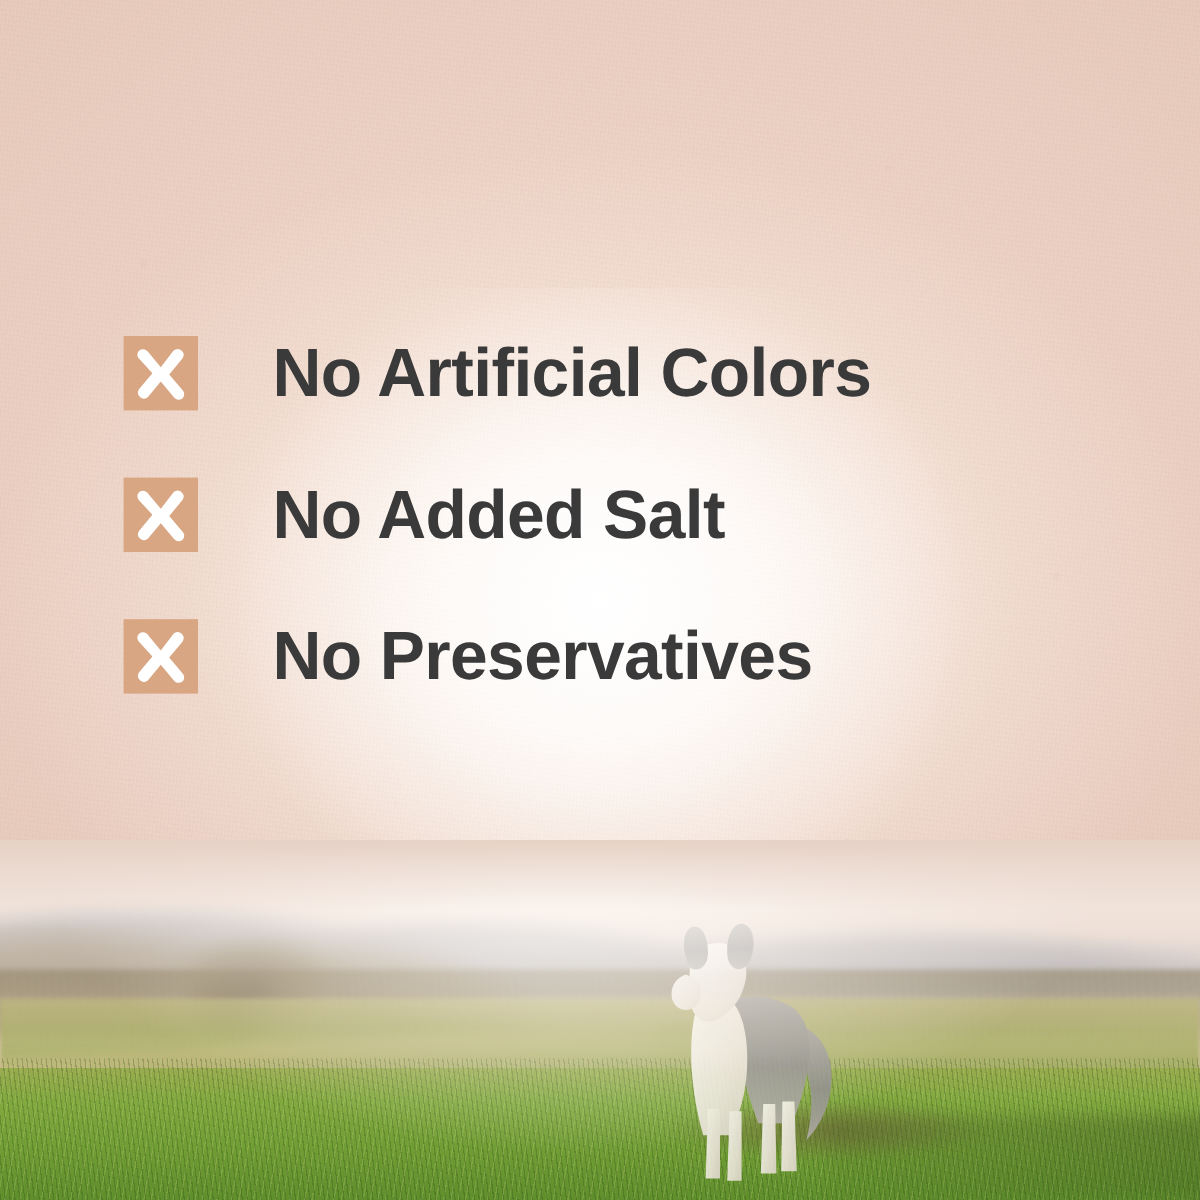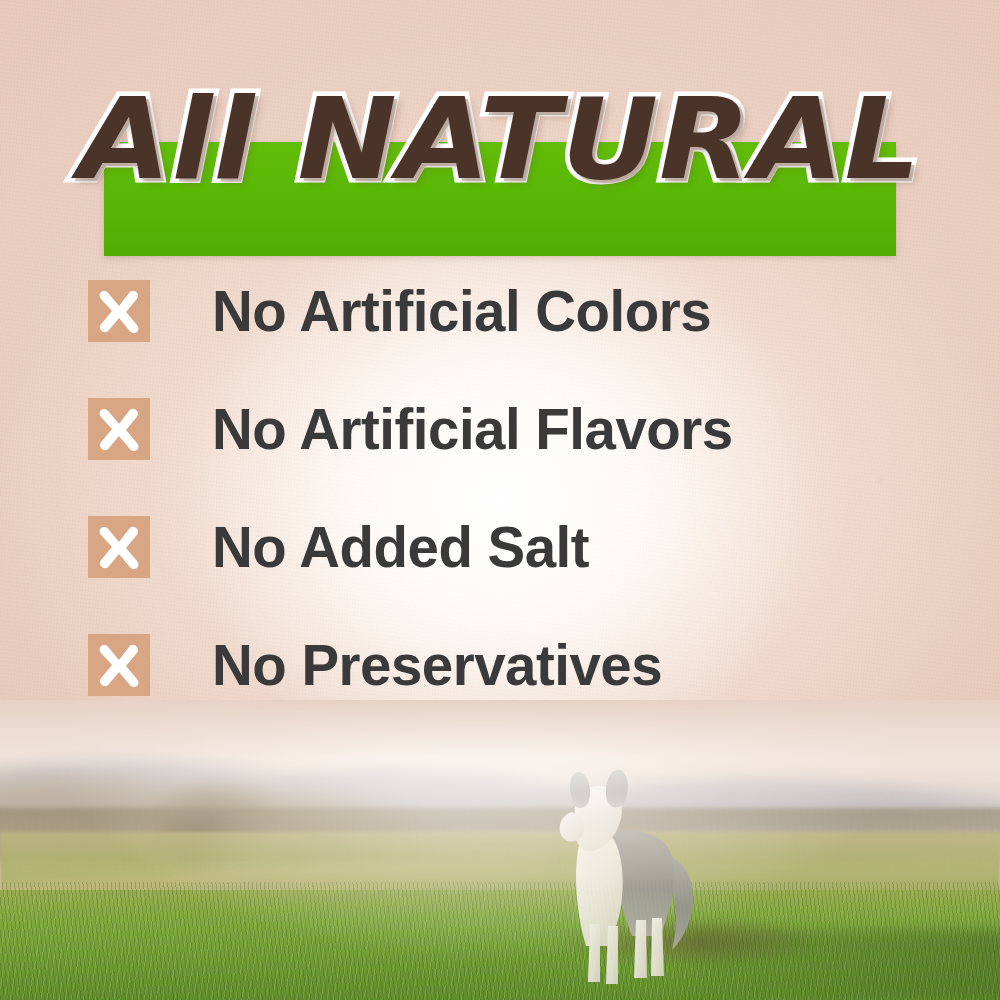--- a/index.html
+++ b/index.html
@@ -81,21 +81,21 @@
       3px 3px 0 rgba(120,80,60,0.30),
       5px 5px 7px rgba(100,65,48,0.26);
     transform: scaleX(1.06);
     transform-origin: 50% 50%;
     white-space: nowrap;
   }
 
   
   .features {
     position: absolute;
-    left: 88px;
+    left: 103px;
     top: 252px;
     width: 830px;
   }
   .feature-row {
     position: relative;
     height: 118px;
     display: flex;
     align-items: center;
   }
   .check-box {
@@ -248,44 +248,32 @@
 </style>
 </head>
 <body>
 
 <div id="poster">
 
   <div class="bg-base"></div>
   <div class="bg-grain"></div>
   <div class="bg-flare"></div>
 
-  <div class="banner-wrap">
-    <div class="green-band"></div>
-    <div class="headline">All NATURAL</div>
-  </div>
 
   <div class="features">
 
     <div class="feature-row">
       <div class="check-box">
         <svg viewBox="0 0 62 62" aria-hidden="true">
           <path d="M13 12 C16 10 19 11 21 14 L31 26 L41 13 C43 10 47 10 49 13 C51 15 50 18 48 20 L38 32 L49 45 C51 47 51 50 49 52 C46 54 43 53 41 50 L31 38 L21 50 C19 53 15 53 13 50 C11 48 12 45 14 43 L24 31 L13 19 C11 17 11 14 13 12 Z" fill="#ffffff"></path>
         </svg>
       </div>
       <div class="feature-label">No Artificial Colors</div>
     </div>
 
-    <div class="feature-row">
-      <div class="check-box">
-        <svg viewBox="0 0 62 62" aria-hidden="true">
-          <path d="M13 12 C16 10 19 11 21 14 L31 26 L41 13 C43 10 47 10 49 13 C51 15 50 18 48 20 L38 32 L49 45 C51 47 51 50 49 52 C46 54 43 53 41 50 L31 38 L21 50 C19 53 15 53 13 50 C11 48 12 45 14 43 L24 31 L13 19 C11 17 11 14 13 12 Z" fill="#ffffff"></path>
-        </svg>
-      </div>
-      <div class="feature-label">No Artificial Flavors</div>
-    </div>
 
     <div class="feature-row">
       <div class="check-box">
         <svg viewBox="0 0 62 62" aria-hidden="true">
           <path d="M13 12 C16 10 19 11 21 14 L31 26 L41 13 C43 10 47 10 49 13 C51 15 50 18 48 20 L38 32 L49 45 C51 47 51 50 49 52 C46 54 43 53 41 50 L31 38 L21 50 C19 53 15 53 13 50 C11 48 12 45 14 43 L24 31 L13 19 C11 17 11 14 13 12 Z" fill="#ffffff"></path>
         </svg>
       </div>
       <div class="feature-label">No Added Salt</div>
     </div>
 

